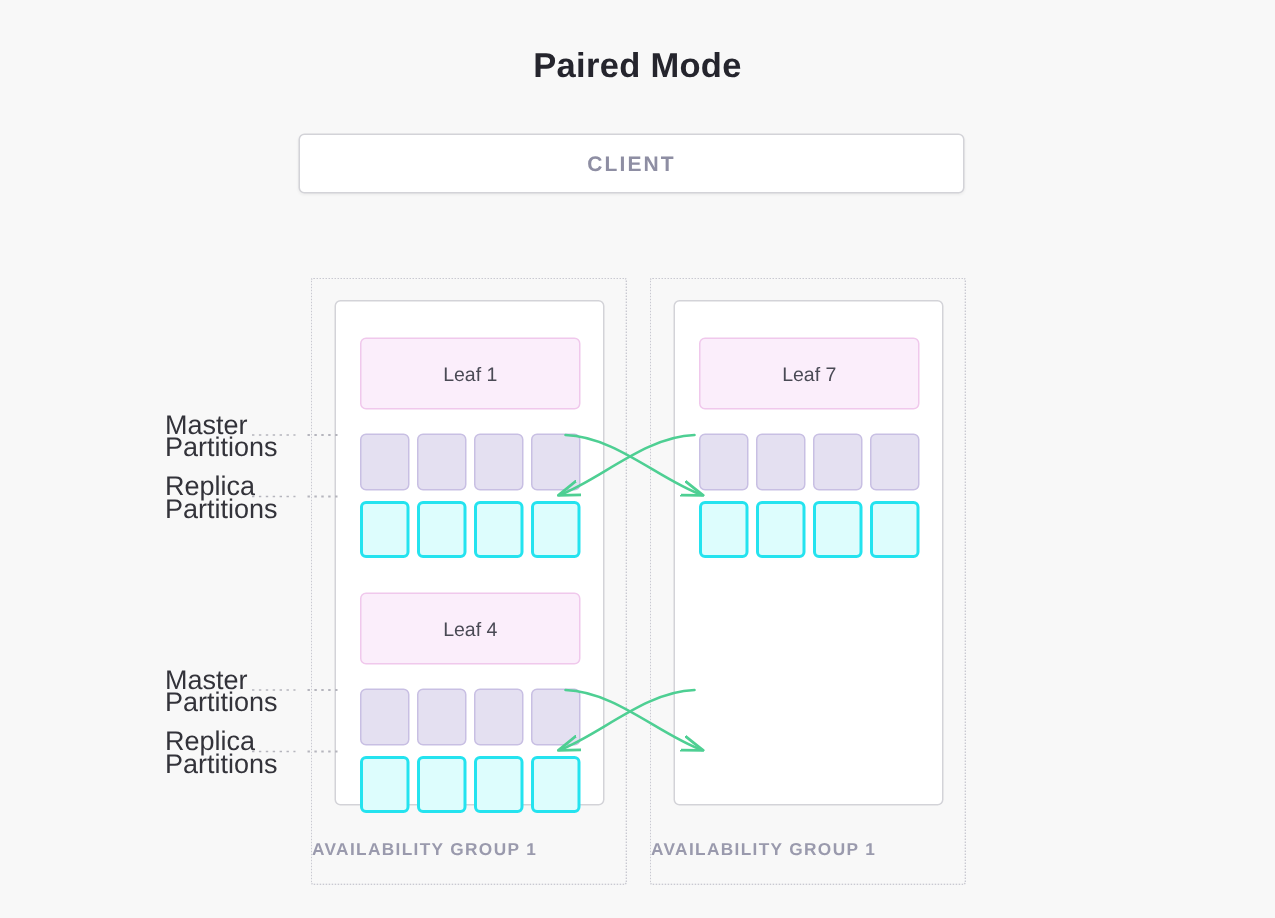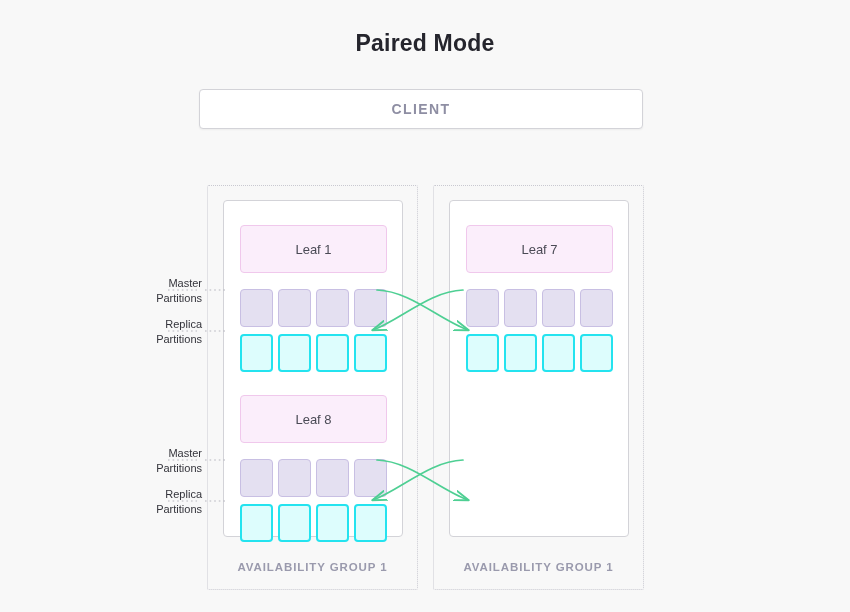--- a/index.html
+++ b/index.html
@@ -69,21 +69,21 @@
     background: transparent;
   }
   #ag-outer-1 { left: 197px; margin-left: 10px; }
   #ag-outer-2 { left: 433px; }
 
   .ag-label {
     position: absolute;
     bottom: 16px;
     left: 0;
     width: 100%;
-    text-align: center;
+    text-align: left;
     font-size: 11.5px;
     font-weight: bold;
     letter-spacing: 0.9px;
     color: #9a9aad;
   }
 
   
   .ag-inner {
     position: absolute;
     top: 14px;
@@ -137,24 +137,24 @@
   }
   .part.replica {
     background: #ddfdfd;
     border: 2px solid #24e3ef;
   }
 
   
   .side-label {
     position: absolute;
     width: 92px;
-    font-size: 11px;
+    font-size: 18px;
     line-height: 15px;
     color: #33333a;
-    text-align: right;
+    text-align: left;
   }
   #label-master-1 { left: 110px; top: 276px; }
   #label-replica-1 { left: 110px; top: 317px; }
   #label-master-2 { left: 110px; top: 446px; }
   #label-replica-2 { left: 110px; top: 487px; }
 
   
   #overlay {
     position: absolute;
     left: 0;
@@ -189,21 +189,21 @@
         </div>
         <div class="part-row replicas">
           <div class="part replica"></div>
           <div class="part replica"></div>
           <div class="part replica"></div>
           <div class="part replica"></div>
         </div>
       </div>
 
       <div class="leaf-block lower">
-        <div class="leaf-box">Leaf 8</div>
+        <div class="leaf-box">Leaf 4</div>
         <div class="part-row masters">
           <div class="part master"></div>
           <div class="part master"></div>
           <div class="part master"></div>
           <div class="part master"></div>
         </div>
         <div class="part-row replicas">
           <div class="part replica"></div>
           <div class="part replica"></div>
           <div class="part replica"></div>

